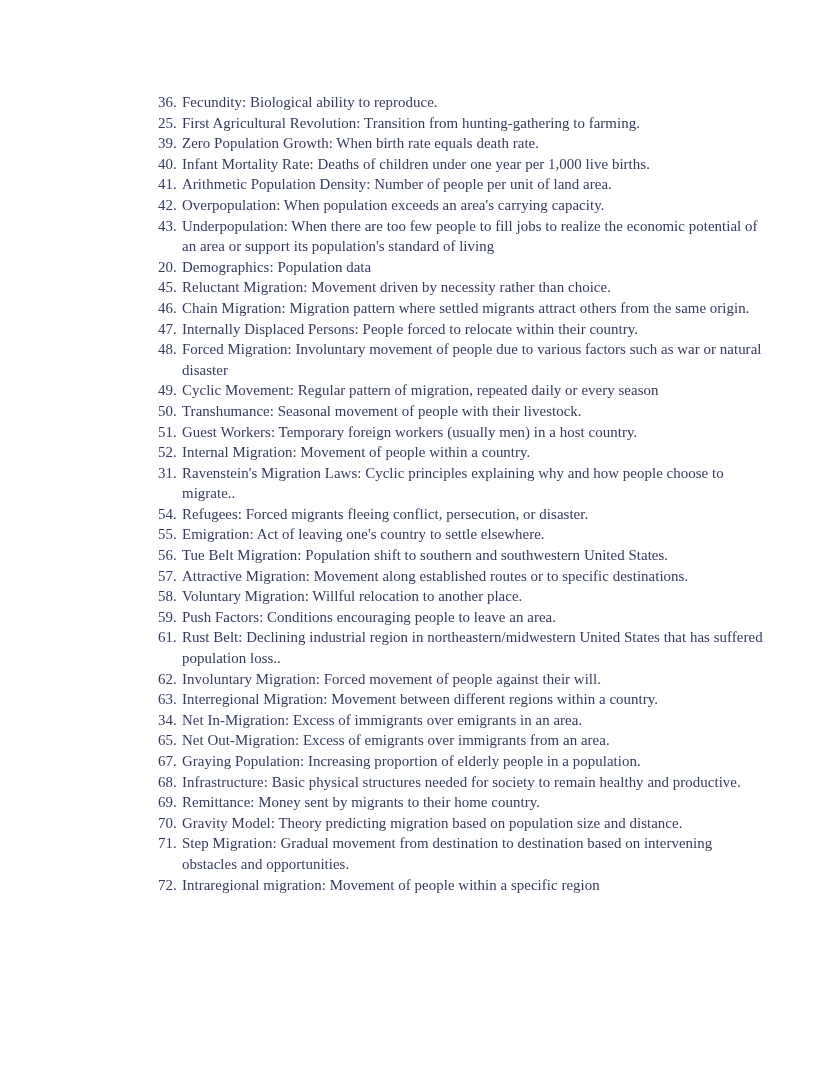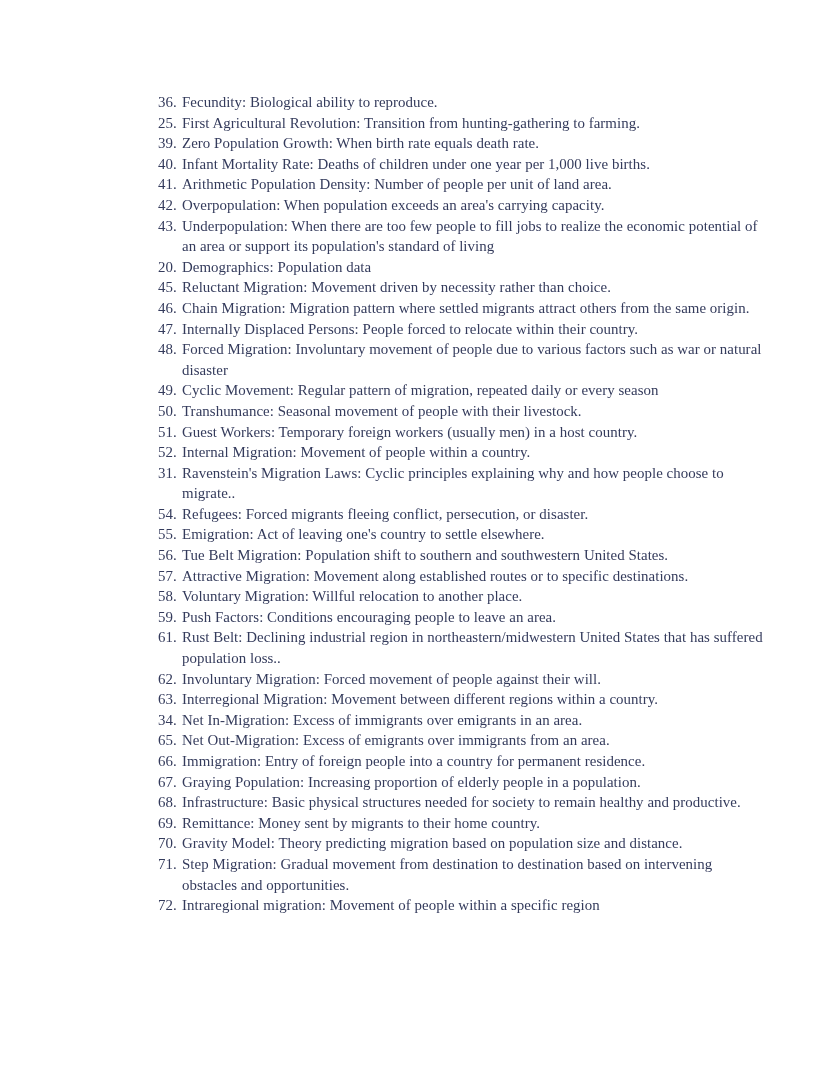--- a/index.html
+++ b/index.html
@@ -178,24 +178,20 @@
   <div class="list-item">
     <span class="item-number">34.</span>
     <span class="item-text">Net In-Migration: Excess of immigrants over emigrants in an area.</span>
   </div>
 
   <div class="list-item">
     <span class="item-number">65.</span>
     <span class="item-text">Net Out-Migration: Excess of emigrants over immigrants from an area.</span>
   </div>
 
-  <div class="list-item">
-    <span class="item-number">66.</span>
-    <span class="item-text">Immigration: Entry of foreign people into a country for permanent residence.</span>
-  </div>
 
   <div class="list-item">
     <span class="item-number">67.</span>
     <span class="item-text">Graying Population: Increasing proportion of elderly people in a population.</span>
   </div>
 
   <div class="list-item">
     <span class="item-number">68.</span>
     <span class="item-text">Infrastructure: Basic physical structures needed for society to remain healthy and productive.</span>
   </div>

